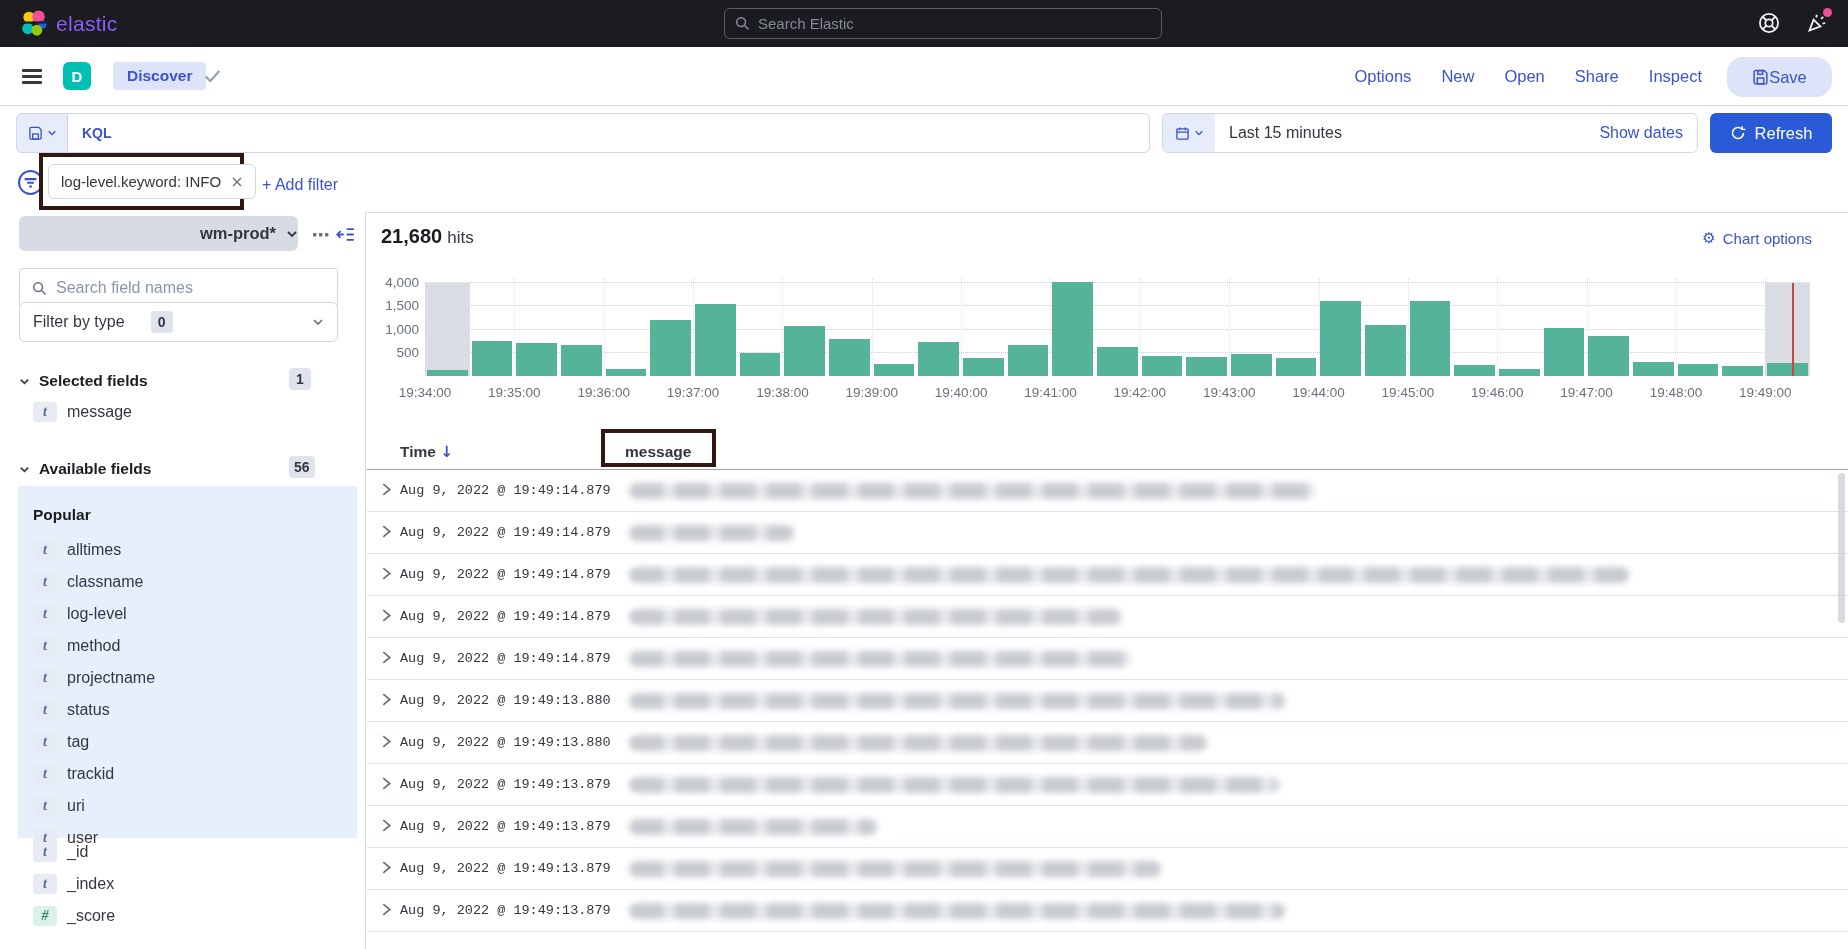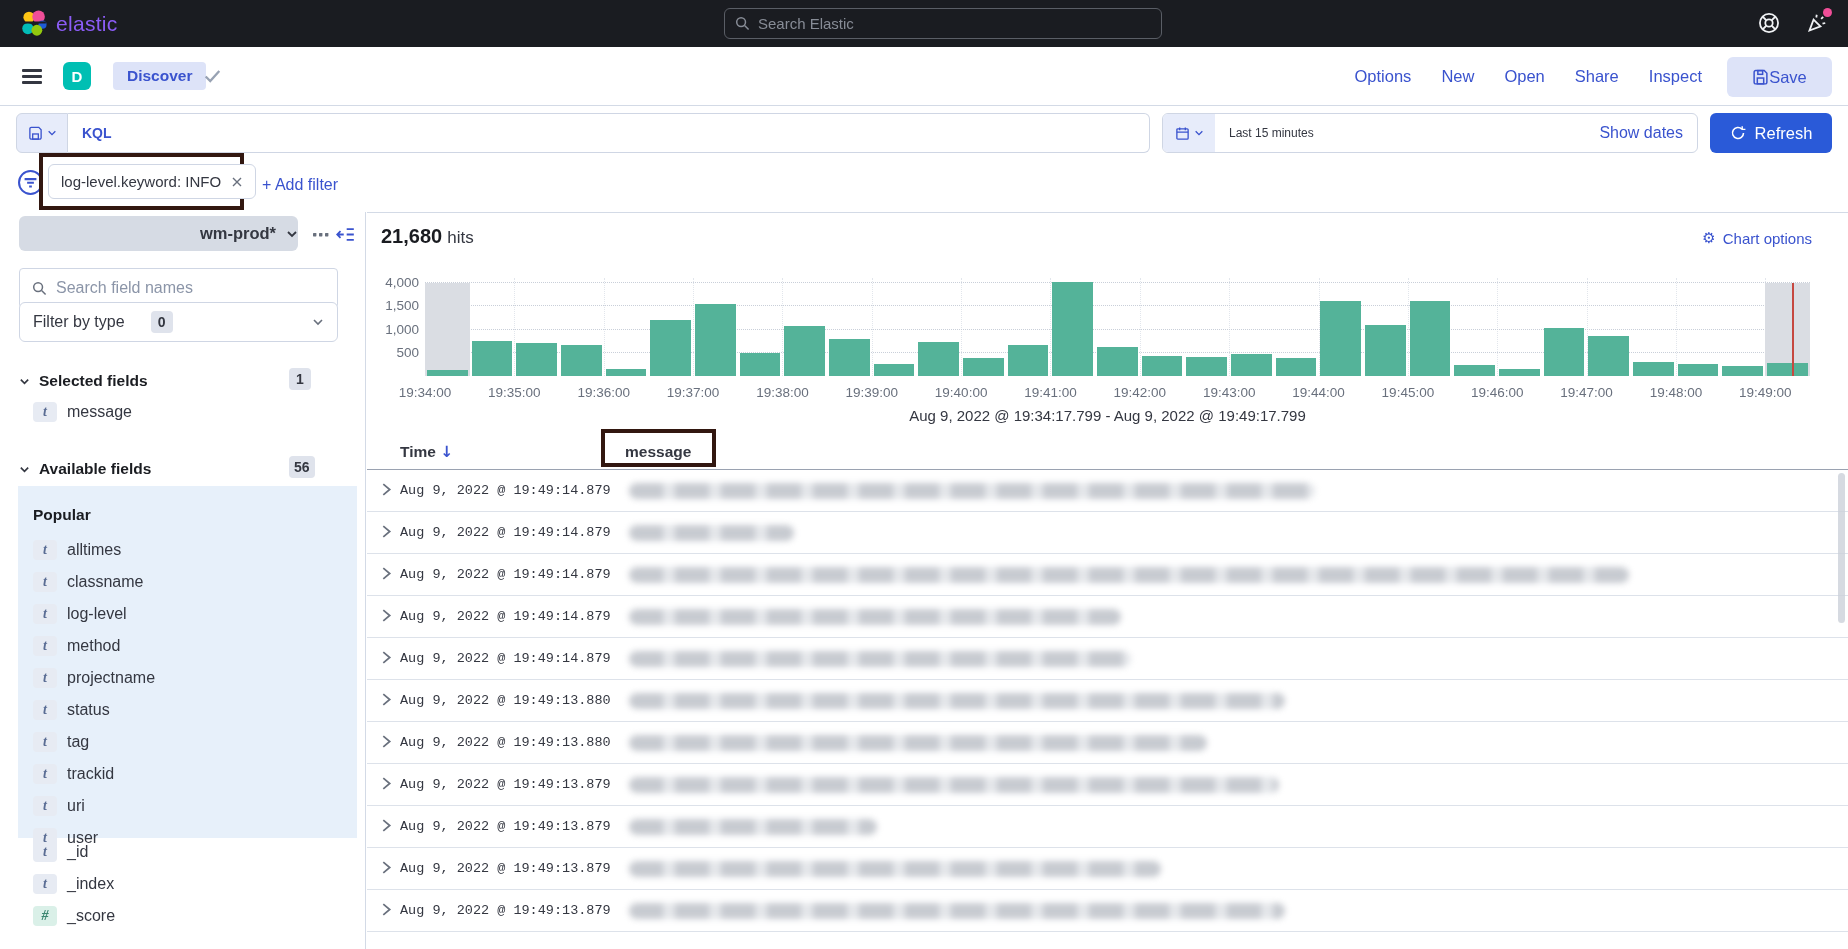--- a/index.html
+++ b/index.html
@@ -23,37 +23,37 @@
   .navbar { position:absolute; top:47px; left:0; right:0; height:59px; background:#fff; border-bottom:1px solid #d3dae6; }
   .burger { position:absolute; left:22px; top:22px; width:20px; color:#343741; }
   .burger div { height:2.5px; background:#343741; margin-bottom:3.5px; border-radius:1px; }
   .dbadge { position:absolute; left:63px; top:15px; width:28px; height:28px; border-radius:6px; background:var(--teal_badge);
     color:#fff; font-weight:700; font-size:15px; display:flex; align-items:center; justify-content:center; }
   .crumb-pill { position:absolute; left:113px; top:15px; height:28px; border-radius:4px; background:var(--pill_bg);
     color:var(--accent); font-weight:600; font-size:15.5px; display:flex; align-items:center; padding:0 14px; }
   .crumb-check { position:absolute; left:204px; top:22px; color:#98a2b3; }
   .hlinks { position:absolute; right:146px; top:0; height:59px; display:flex; align-items:center; gap:30px; }
   .hlink { color:var(--accent); font-size:16.5px; font-weight:500; cursor:pointer; }
-  .save-btn { position:absolute; right:16px; top:10px; width:105px; height:40px; border-radius:6px; background:var(--pill_bg);
+  .save-btn { position:absolute; right:16px; top:10px; width:105px; height:40px; border-radius:16px; background:var(--pill_bg);
     color:var(--accent); font-size:16.5px; font-weight:500; display:flex; align-items:center; justify-content:center; gap:0; }
 
   
   .querybar { position:absolute; top:113px; left:16px; right:16px; height:40px; display:flex; gap:12px; }
   .qleft { flex:0 0 1134px; display:flex; }
   .save-seg { width:52px; background:#e7ecfa; border:1px solid #cfd6e4; border-radius:6px 0 0 6px;
     display:flex; align-items:center; justify-content:center; gap:4px; color:var(--accent); }
   .qinput { flex:1; border:1px solid #cfd6e4; border-left:none; border-radius:0 6px 6px 0; background:#fff;
     display:flex; align-items:center; padding:0 14px; }
   .qinput input { flex:1; border:none; outline:none; font-size:16px; font-family:inherit; color:#343741; }
   .qinput input::placeholder { color:#8b95a8; }
   .kql { color:var(--accent); font-size:14px; font-weight:600; }
   .datepicker { flex:0 0 536px; border:1px solid #cfd6e4; border-radius:6px; background:#fff; display:flex; align-items:center; }
   .cal-seg { width:52px; align-self:stretch; background:#e7ecfa; border-radius:5px 0 0 5px;
     display:flex; align-items:center; justify-content:center; gap:4px; color:var(--accent); }
-  .dp-text { flex:1; padding-left:14px; font-size:12px; color:#343741; }
+  .dp-text { flex:1; padding-left:14px; font-size:16px; color:#343741; }
   .showdates { padding-right:14px; color:var(--accent); font-size:16px; font-weight:400; cursor:pointer; }
   .refresh { flex:0 0 122px; background:var(--primary_button); border-radius:6px; color:#fff; font-size:16.5px;
     font-weight:500; display:flex; align-items:center; justify-content:center; gap:9px; }
 
   
   .filter-icon { position:absolute; left:17px; top:169px; color:var(--accent); }
   .ann-box1 { position:absolute; left:39px; top:153px; width:205px; height:57px; border:4px solid var(--annotation); }
   .fchip { position:absolute; left:48px; top:164px; height:35px; background:#fff; border:1px solid #cfd6e4; border-radius:6px;
     display:flex; align-items:center; padding:0 12px; gap:10px; font-size:15px; color:#343741; }
   .fchip .x { color:#69707d; }
@@ -494,21 +494,20 @@
       <span class="xlab" style="left: 45.1613%;">19:41:00</span>
       <span class="xlab" style="left: 51.6129%;">19:42:00</span>
       <span class="xlab" style="left: 58.0645%;">19:43:00</span>
       <span class="xlab" style="left: 64.5161%;">19:44:00</span>
       <span class="xlab" style="left: 70.9677%;">19:45:00</span>
       <span class="xlab" style="left: 77.4194%;">19:46:00</span>
       <span class="xlab" style="left: 83.871%;">19:47:00</span>
       <span class="xlab" style="left: 90.3226%;">19:48:00</span>
       <span class="xlab" style="left: 96.7742%;">19:49:00</span>
     </div>
-  <div class="caption">Aug 9, 2022 @ 19:34:17.799 - Aug 9, 2022 @ 19:49:17.799</div>
 
   <div class="thead">
     <div class="th-time">
       <span>Time</span><span class="arrow">↓</span>
     </div>
     <div class="th-msg">message</div>
   </div>
   <div class="ann-box2"></div>
   <div id="rows">
       <div class="trow">

